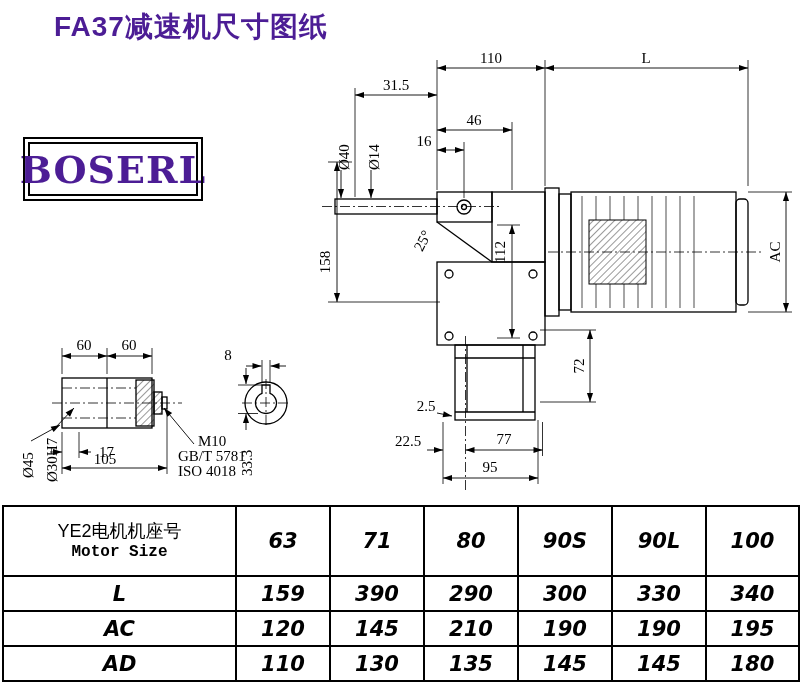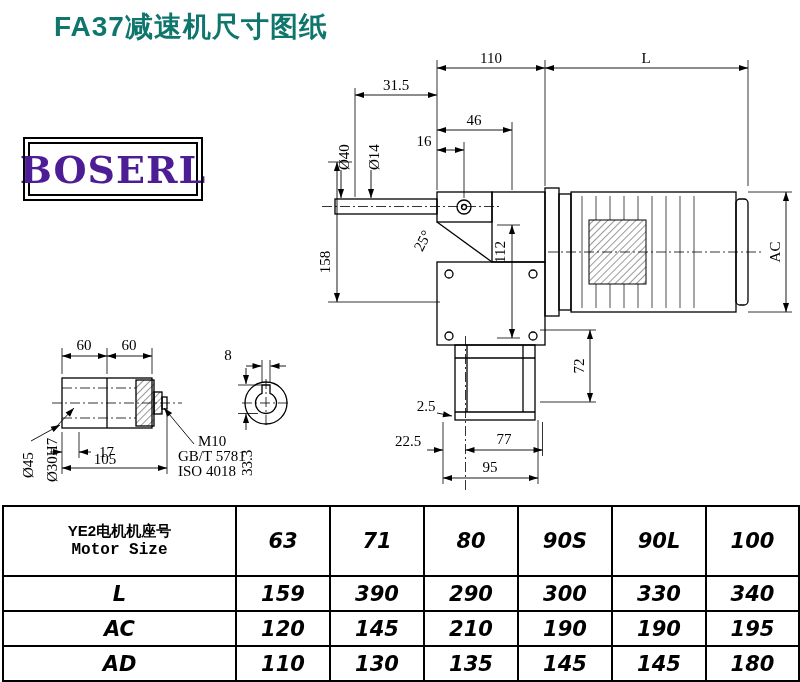--- a/index.html
+++ b/index.html
@@ -1,33 +1,33 @@
 <!DOCTYPE html>
 <html><head>
 <meta charset="utf-8">
 <style>
   html,body{margin:0;padding:0;background:#fff;}
   #stage{position:relative;width:800px;height:682px;background:#ffffff;overflow:hidden;
          font-family:"Liberation Sans",sans-serif;}
-  .title{position:absolute;left:54px;top:8px;font-size:28px;font-weight:bold;color:#0f766e;
+  .title{position:absolute;left:54px;top:8px;font-size:28px;font-weight:bold;color:#4c1d95;
          letter-spacing:1px;white-space:nowrap;}
   .logo{position:absolute;left:28px;top:142px;width:166px;height:50px;
         border:2px solid #000;outline:2px solid #000;outline-offset:3px;
         display:flex;align-items:center;justify-content:center;background:#fff;}
   .logo span{font-family:"DejaVu Serif","Liberation Serif",serif;font-size:38px;font-weight:600;
         color:#4c1d95;letter-spacing:1px;}
   svg{position:absolute;left:0;top:0;}
   svg text{font-family:"Liberation Serif","DejaVu Serif",serif;font-size:15px;fill:#000;stroke:none;}
   table.dims{position:absolute;left:2px;top:505px;width:796px;border-collapse:collapse;
         table-layout:fixed;background:#fff;}
   table.dims th,table.dims td{border:2px solid #000;text-align:center;vertical-align:middle;
         font-weight:bold;color:#000;padding:0;}
   td.val,th.size{font-size:21px;font-family:"DejaVu Sans","Liberation Sans",sans-serif;font-style:italic;}
   tr.hdr{height:70px;} tr.datarow{height:35px;}
-  .hd-cn{font-size:15px;font-weight:bold;line-height:1.25;}
+  .hd-cn{font-size:18px;font-weight:normal;line-height:1.25;}
   .hd-en{font-size:16px;font-weight:bold;font-family:"Liberation Mono",monospace;line-height:1.2;}
 </style>
 </head>
 <body>
 
 <div id="stage">
 
   <div class="title">FA37减速机尺寸图纸</div>
 
   <div class="logo">

